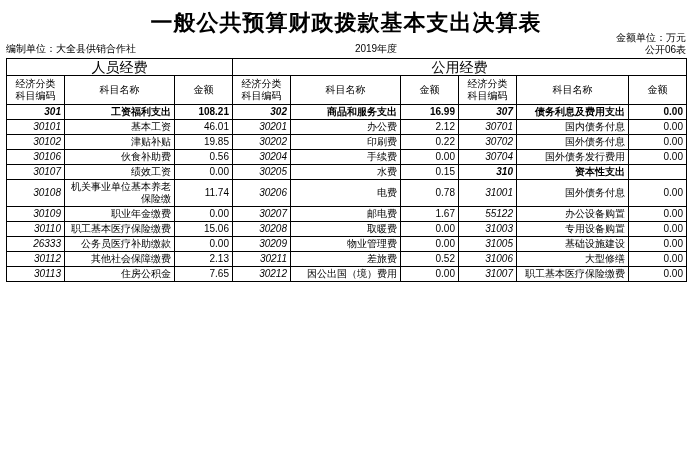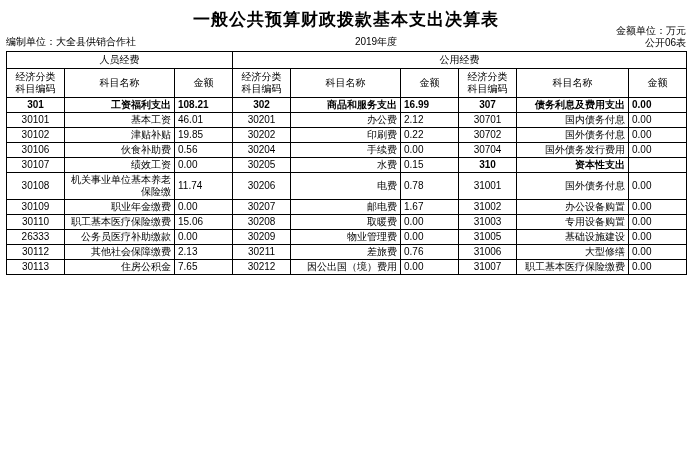--- a/index.html
+++ b/index.html
@@ -16,21 +16,21 @@
   }
   .page {
     position: relative;
     width: 692px;
     height: 461px;
     box-sizing: border-box;
     padding: 0 6px;
   }
   .doc-title {
     text-align: center;
-    font-size: 17px;
+    font-size: 22px;
     font-weight: bold;
     letter-spacing: 1px;
     margin-top: 8px;
     margin-bottom: 4px;
     font-family: "Liberation Serif", serif;
   }
   .meta-row {
     display: flex;
     justify-content: space-between;
     align-items: flex-end;
@@ -63,37 +63,38 @@
     border: 1px solid #000000;
     padding: 1px 3px;
     vertical-align: middle;
     line-height: 12px;
     overflow: hidden;
   }
   th.group {
     text-align: center;
     font-weight: normal;
     height: 14px;
-    font-size: 10px;
+    font-size: 14px;
   }
   th.col-head {
     text-align: center;
     font-weight: normal;
     height: 26px;
     font-size: 10px;
   }
   td.code {
-    text-align: center;
+    text-align: right;
     padding-left: 3px;
+    font-style: italic;
   }
   td.name {
     text-align: right;
   }
   td.amt {
-    text-align: left;
+    text-align: right;
     padding-right: 3px;
   }
   tr.bold td {
     font-weight: bold;
   }
   .c1 { width: 58px; }
   .c2 { width: 110px; }
   .c3 { width: 58px; }
   .c4 { width: 58px; }
   .c5 { width: 110px; }
@@ -223,21 +224,21 @@
           <td class="name">国外债务付息</td>
           <td class="amt">0.00</td>
         </tr>
         <tr>
           <td class="code">30109</td>
           <td class="name">职业年金缴费</td>
           <td class="amt">0.00</td>
           <td class="code">30207</td>
           <td class="name">邮电费</td>
           <td class="amt">1.67</td>
-          <td class="code">31002</td>
+          <td class="code">55122</td>
           <td class="name">办公设备购置</td>
           <td class="amt">0.00</td>
         </tr>
         <tr>
           <td class="code">30110</td>
           <td class="name">职工基本医疗保险缴费</td>
           <td class="amt">15.06</td>
           <td class="code">30208</td>
           <td class="name">取暖费</td>
           <td class="amt">0.00</td>
@@ -255,21 +256,21 @@
           <td class="code">31005</td>
           <td class="name">基础设施建设</td>
           <td class="amt">0.00</td>
         </tr>
         <tr>
           <td class="code">30112</td>
           <td class="name">其他社会保障缴费</td>
           <td class="amt">2.13</td>
           <td class="code">30211</td>
           <td class="name">差旅费</td>
-          <td class="amt">0.76</td>
+          <td class="amt">0.52</td>
           <td class="code">31006</td>
           <td class="name">大型修缮</td>
           <td class="amt">0.00</td>
         </tr>
         <tr>
           <td class="code">30113</td>
           <td class="name">住房公积金</td>
           <td class="amt">7.65</td>
           <td class="code">30212</td>
           <td class="name">因公出国（境）费用</td>

